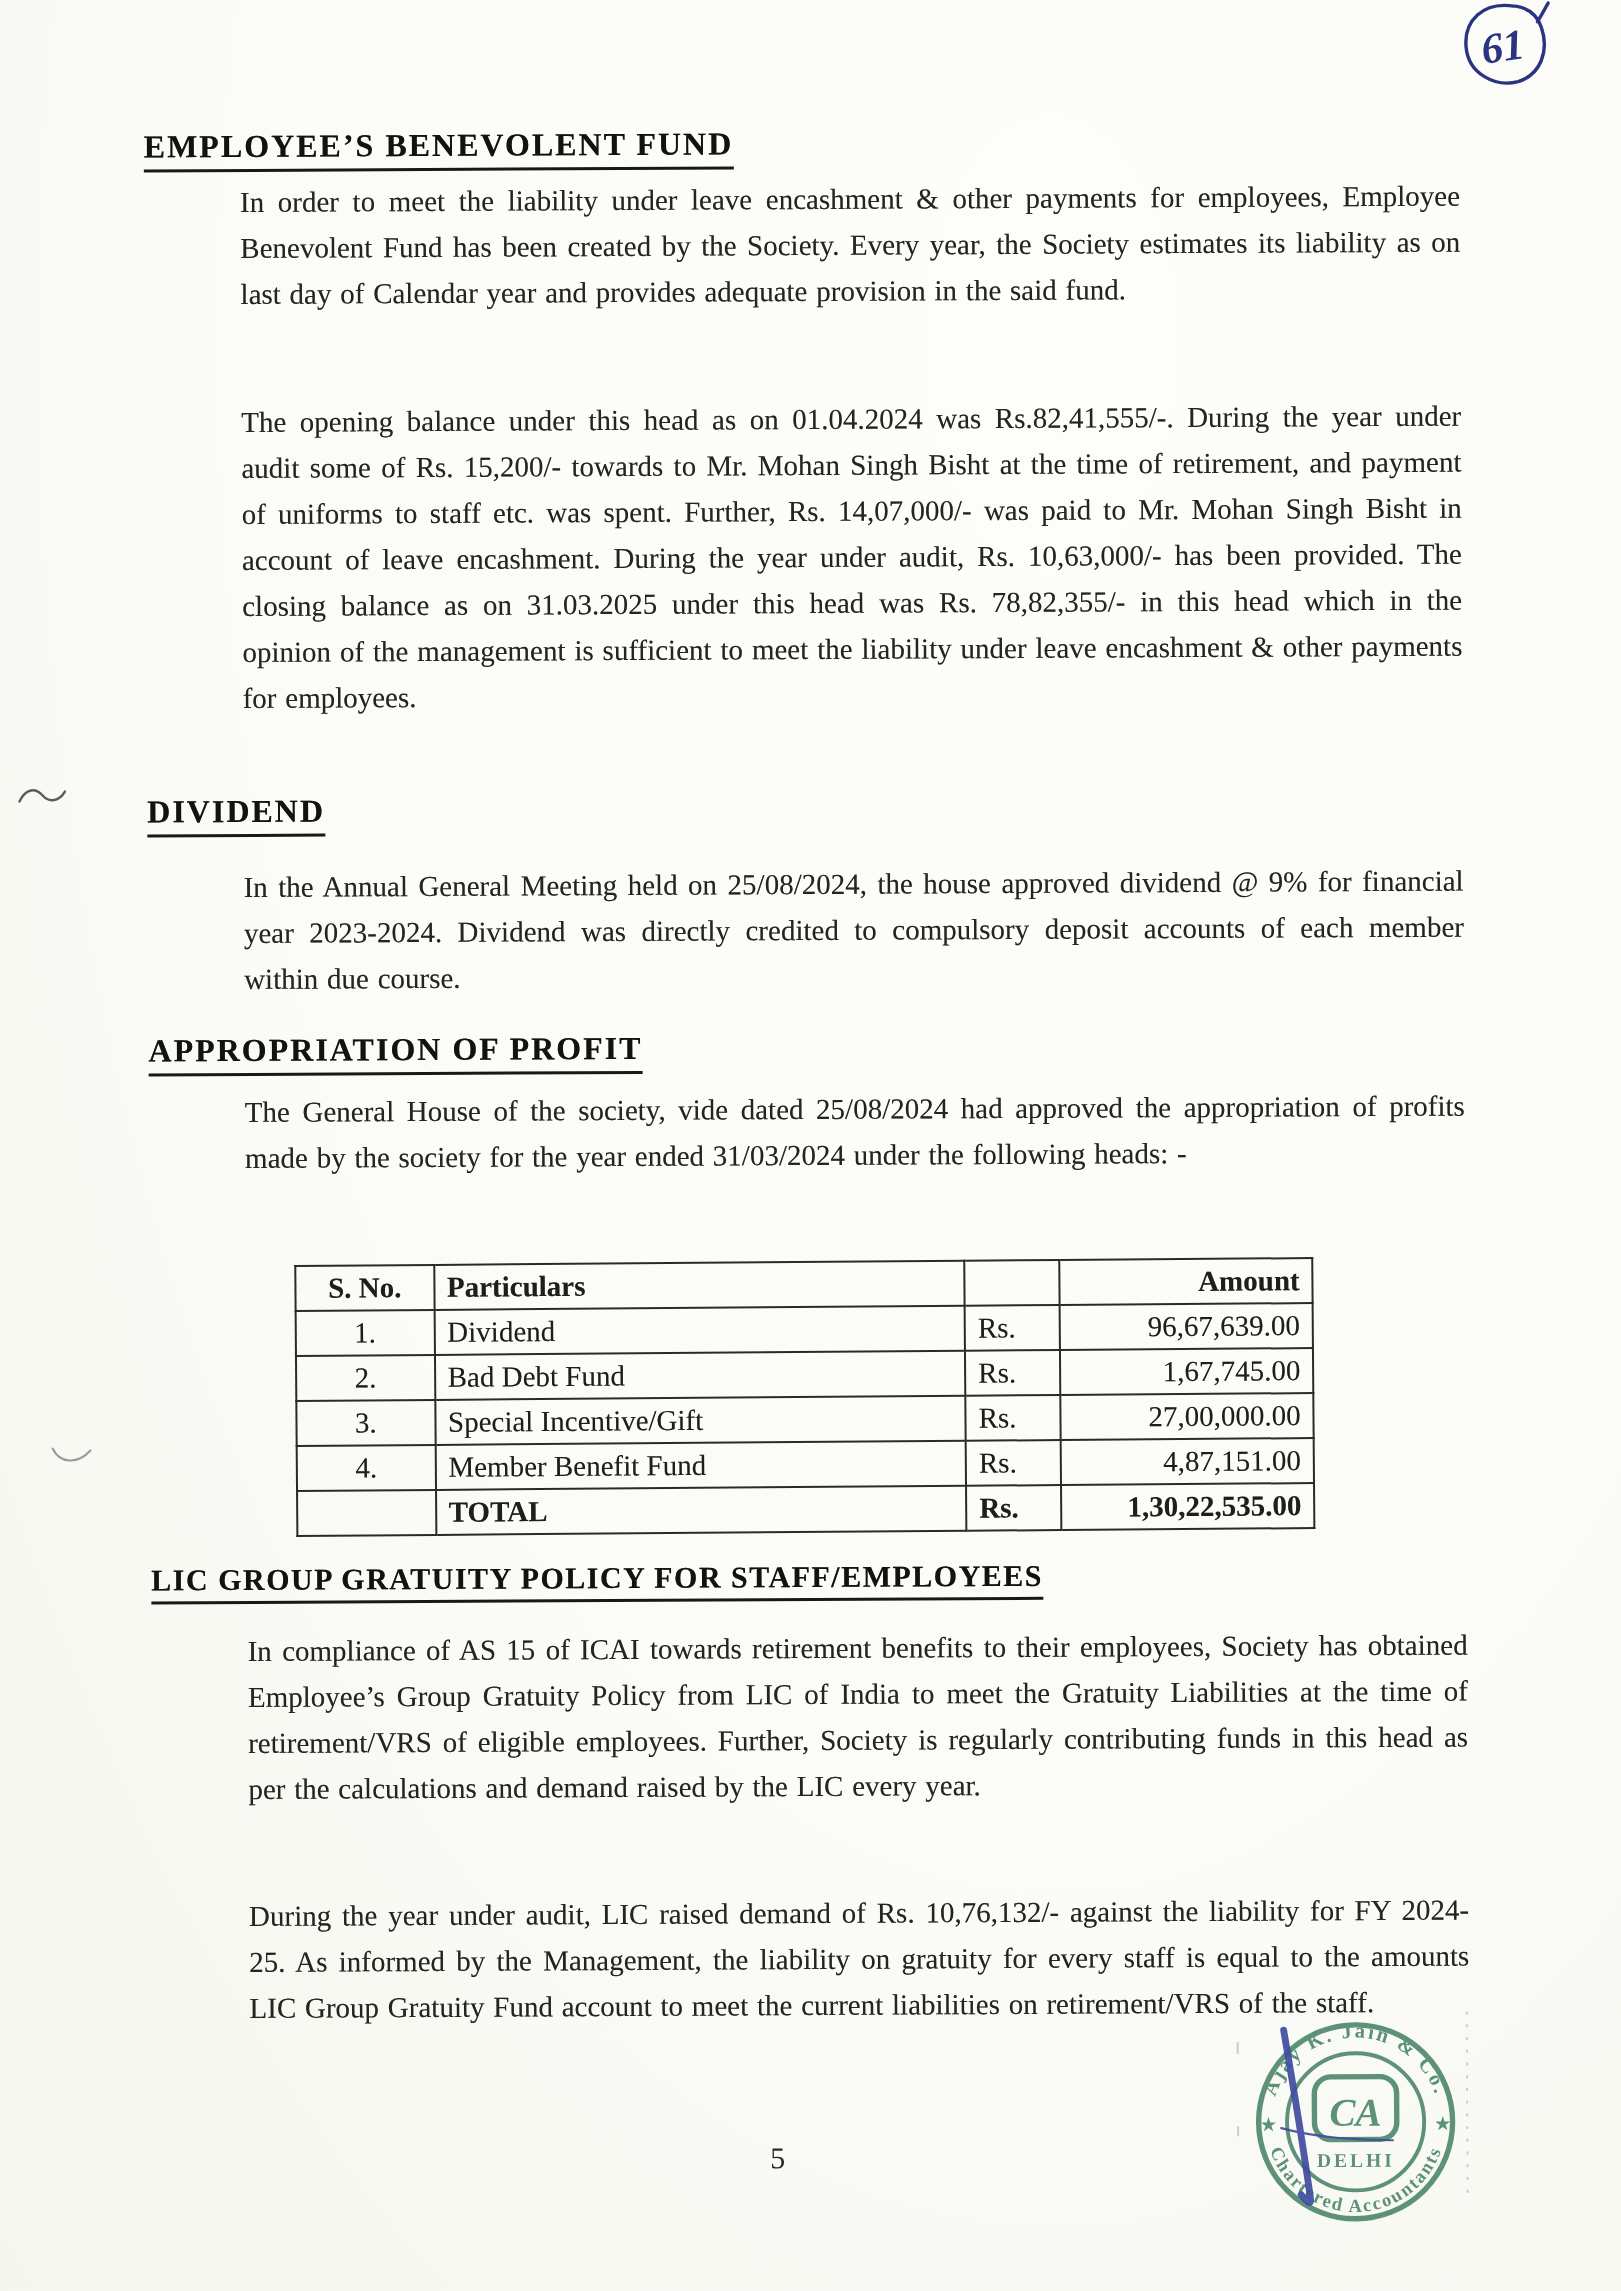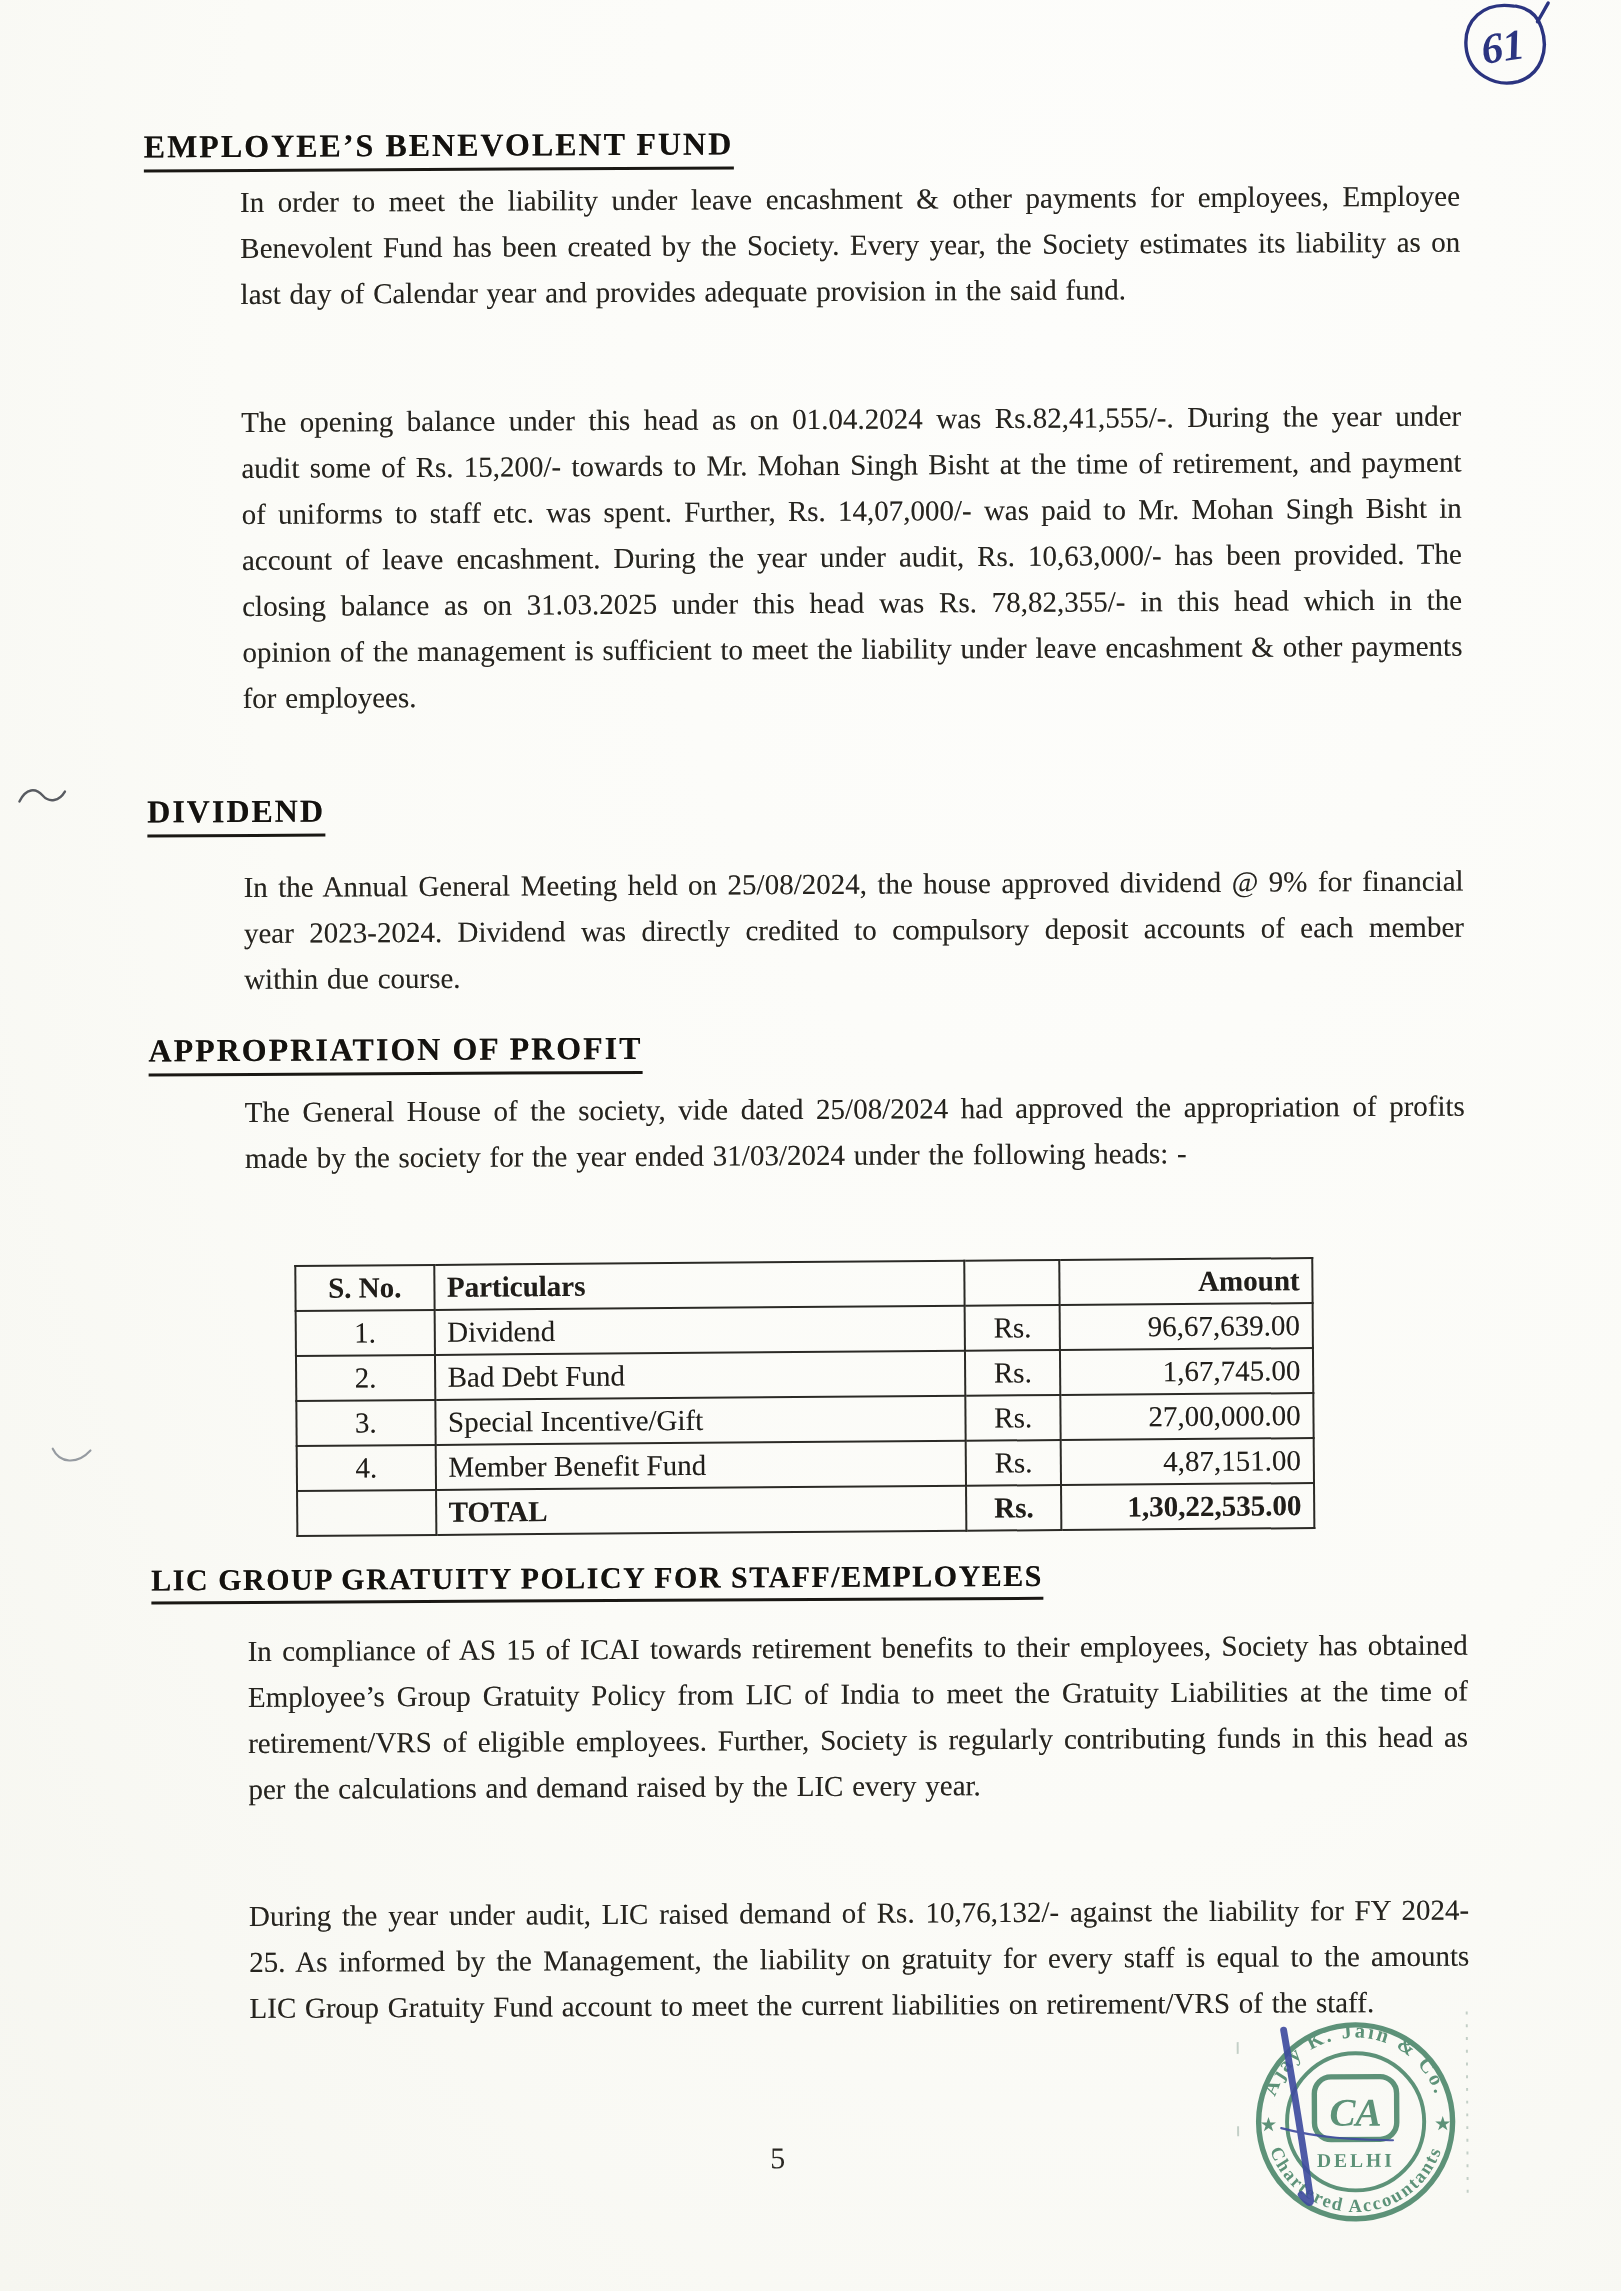--- a/index.html
+++ b/index.html
@@ -37,21 +37,21 @@
     text-shadow:0 0 0.4px rgba(32,30,26,.4);
   }
   table.approp td{
     border:2px solid #2b2a26;
     height:43px;padding:0 11.8px;
     vertical-align:middle;
   }
   table.approp{border:2.9px solid #2b2a26;}
   td.c-sno{text-align:center;}
   td.c-part{text-align:left;padding-left:15.7px;}
-  td.c-cur{text-align:center;padding-left:13.7px;}
+  td.c-cur{text-align:left;padding-left:13.7px;}
   td.c-amt{text-align:right;padding-right:11.8px;}
   .th{font-weight:bold;}
   tr.total-row td{font-weight:bold;}
 
   .pagenum{position:absolute;left:765px;top:2141px;font-size:30px;color:#2a2823;}
 
   .stamp{position:absolute;left:1231px;top:2005px;mix-blend-mode:multiply;opacity:.92;}
   .folio{position:absolute;left:1457px;top:2px;}
   .artifact{position:absolute;}
 </style>

